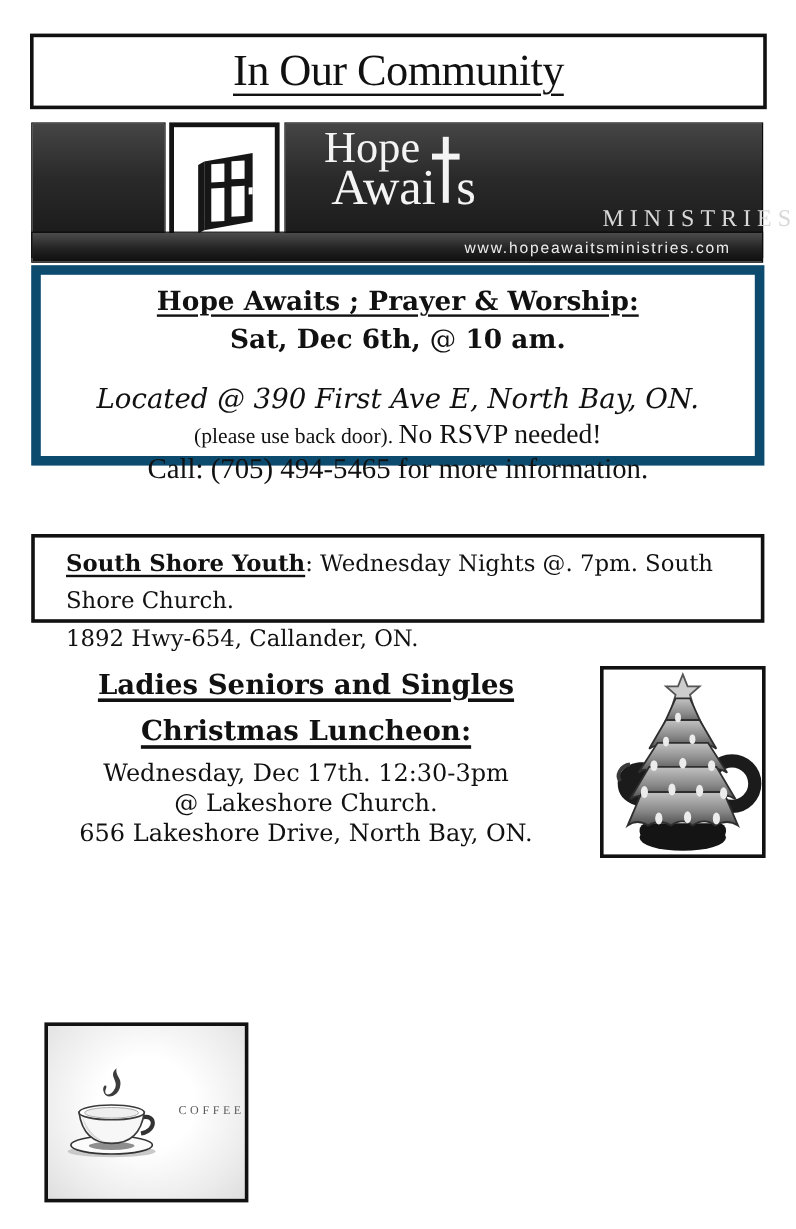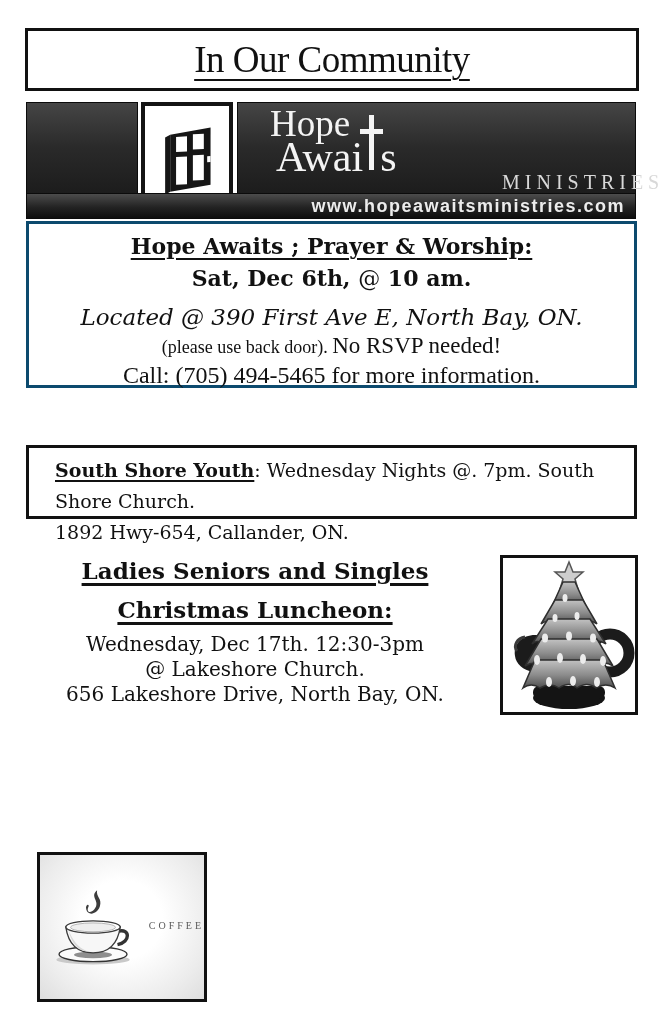--- a/index.html
+++ b/index.html
@@ -29,31 +29,31 @@
   .cross i{position:absolute;background:#f4f4f4;}
   .cross .v{left:6px;top:-26px;width:5px;height:55px;}
   .cross .h{left:-3px;top:-12px;width:23px;height:5px;}
   .logo-ministries{position:absolute;left:264px;top:68px;font-family:"Liberation Serif",serif;
         font-size:20px;color:#d8d8d8;letter-spacing:5px;}
 
   .url-strip{position:absolute;left:26px;top:193px;width:610px;height:26px;
         background:linear-gradient(180deg,#4c4c4c 0%,#232323 55%,#0e0e0e 100%);
         border:1px solid #0b0b0b;box-sizing:border-box;
         display:flex;align-items:center;justify-content:flex-end;}
-  .url-strip span{font-family:"Liberation Sans",sans-serif;font-weight:bold;font-size:18px;
-        color:#ececec;letter-spacing:1.5px;padding-right:10px;}
+  .url-strip span{font-family:"Liberation Sans",sans-serif;font-weight:normal;font-size:13px;
+        color:#ececec;letter-spacing:1.5px;padding-right:26px;}
 
   
   .hope-box{position:absolute;left:26px;top:221px;width:611px;height:167px;
-        border:3px solid #0c4a6e;box-sizing:border-box;text-align:center;padding-top:10px;}
+        border:8px solid #0c4a6e;box-sizing:border-box;text-align:center;padding-top:10px;}
   .hb-heading{font-size:22px;font-weight:bold;line-height:25px;
         text-decoration:underline;text-decoration-thickness:2px;text-underline-offset:4px;}
   .hb-datetime{margin-top:7px;font-size:22px;font-weight:bold;line-height:25px;}
   .hb-datetime .at{font-weight:normal;}
-  .hb-location{margin-top:13px;font-size:23px;font-style:italic;line-height:27px;}
+  .hb-location{margin-top:24px;font-size:23px;font-style:italic;line-height:27px;}
   .hb-note{margin-top:2px;font-family:"Liberation Serif",serif;font-size:23px;line-height:26px;}
   .hb-note .small{font-size:18px;}
   .hb-phone{margin-top:2px;font-family:"Liberation Serif",serif;font-size:24px;line-height:27px;}
 
   
   .south-box{position:absolute;left:26px;top:445px;width:611px;height:74px;
         border:3px solid #111;box-sizing:border-box;text-align:left;
         padding:7px 26px;font-size:19px;line-height:31px;}
   .ss-title{font-weight:bold;text-decoration:underline;text-decoration-thickness:2px;
         text-underline-offset:3px;}

